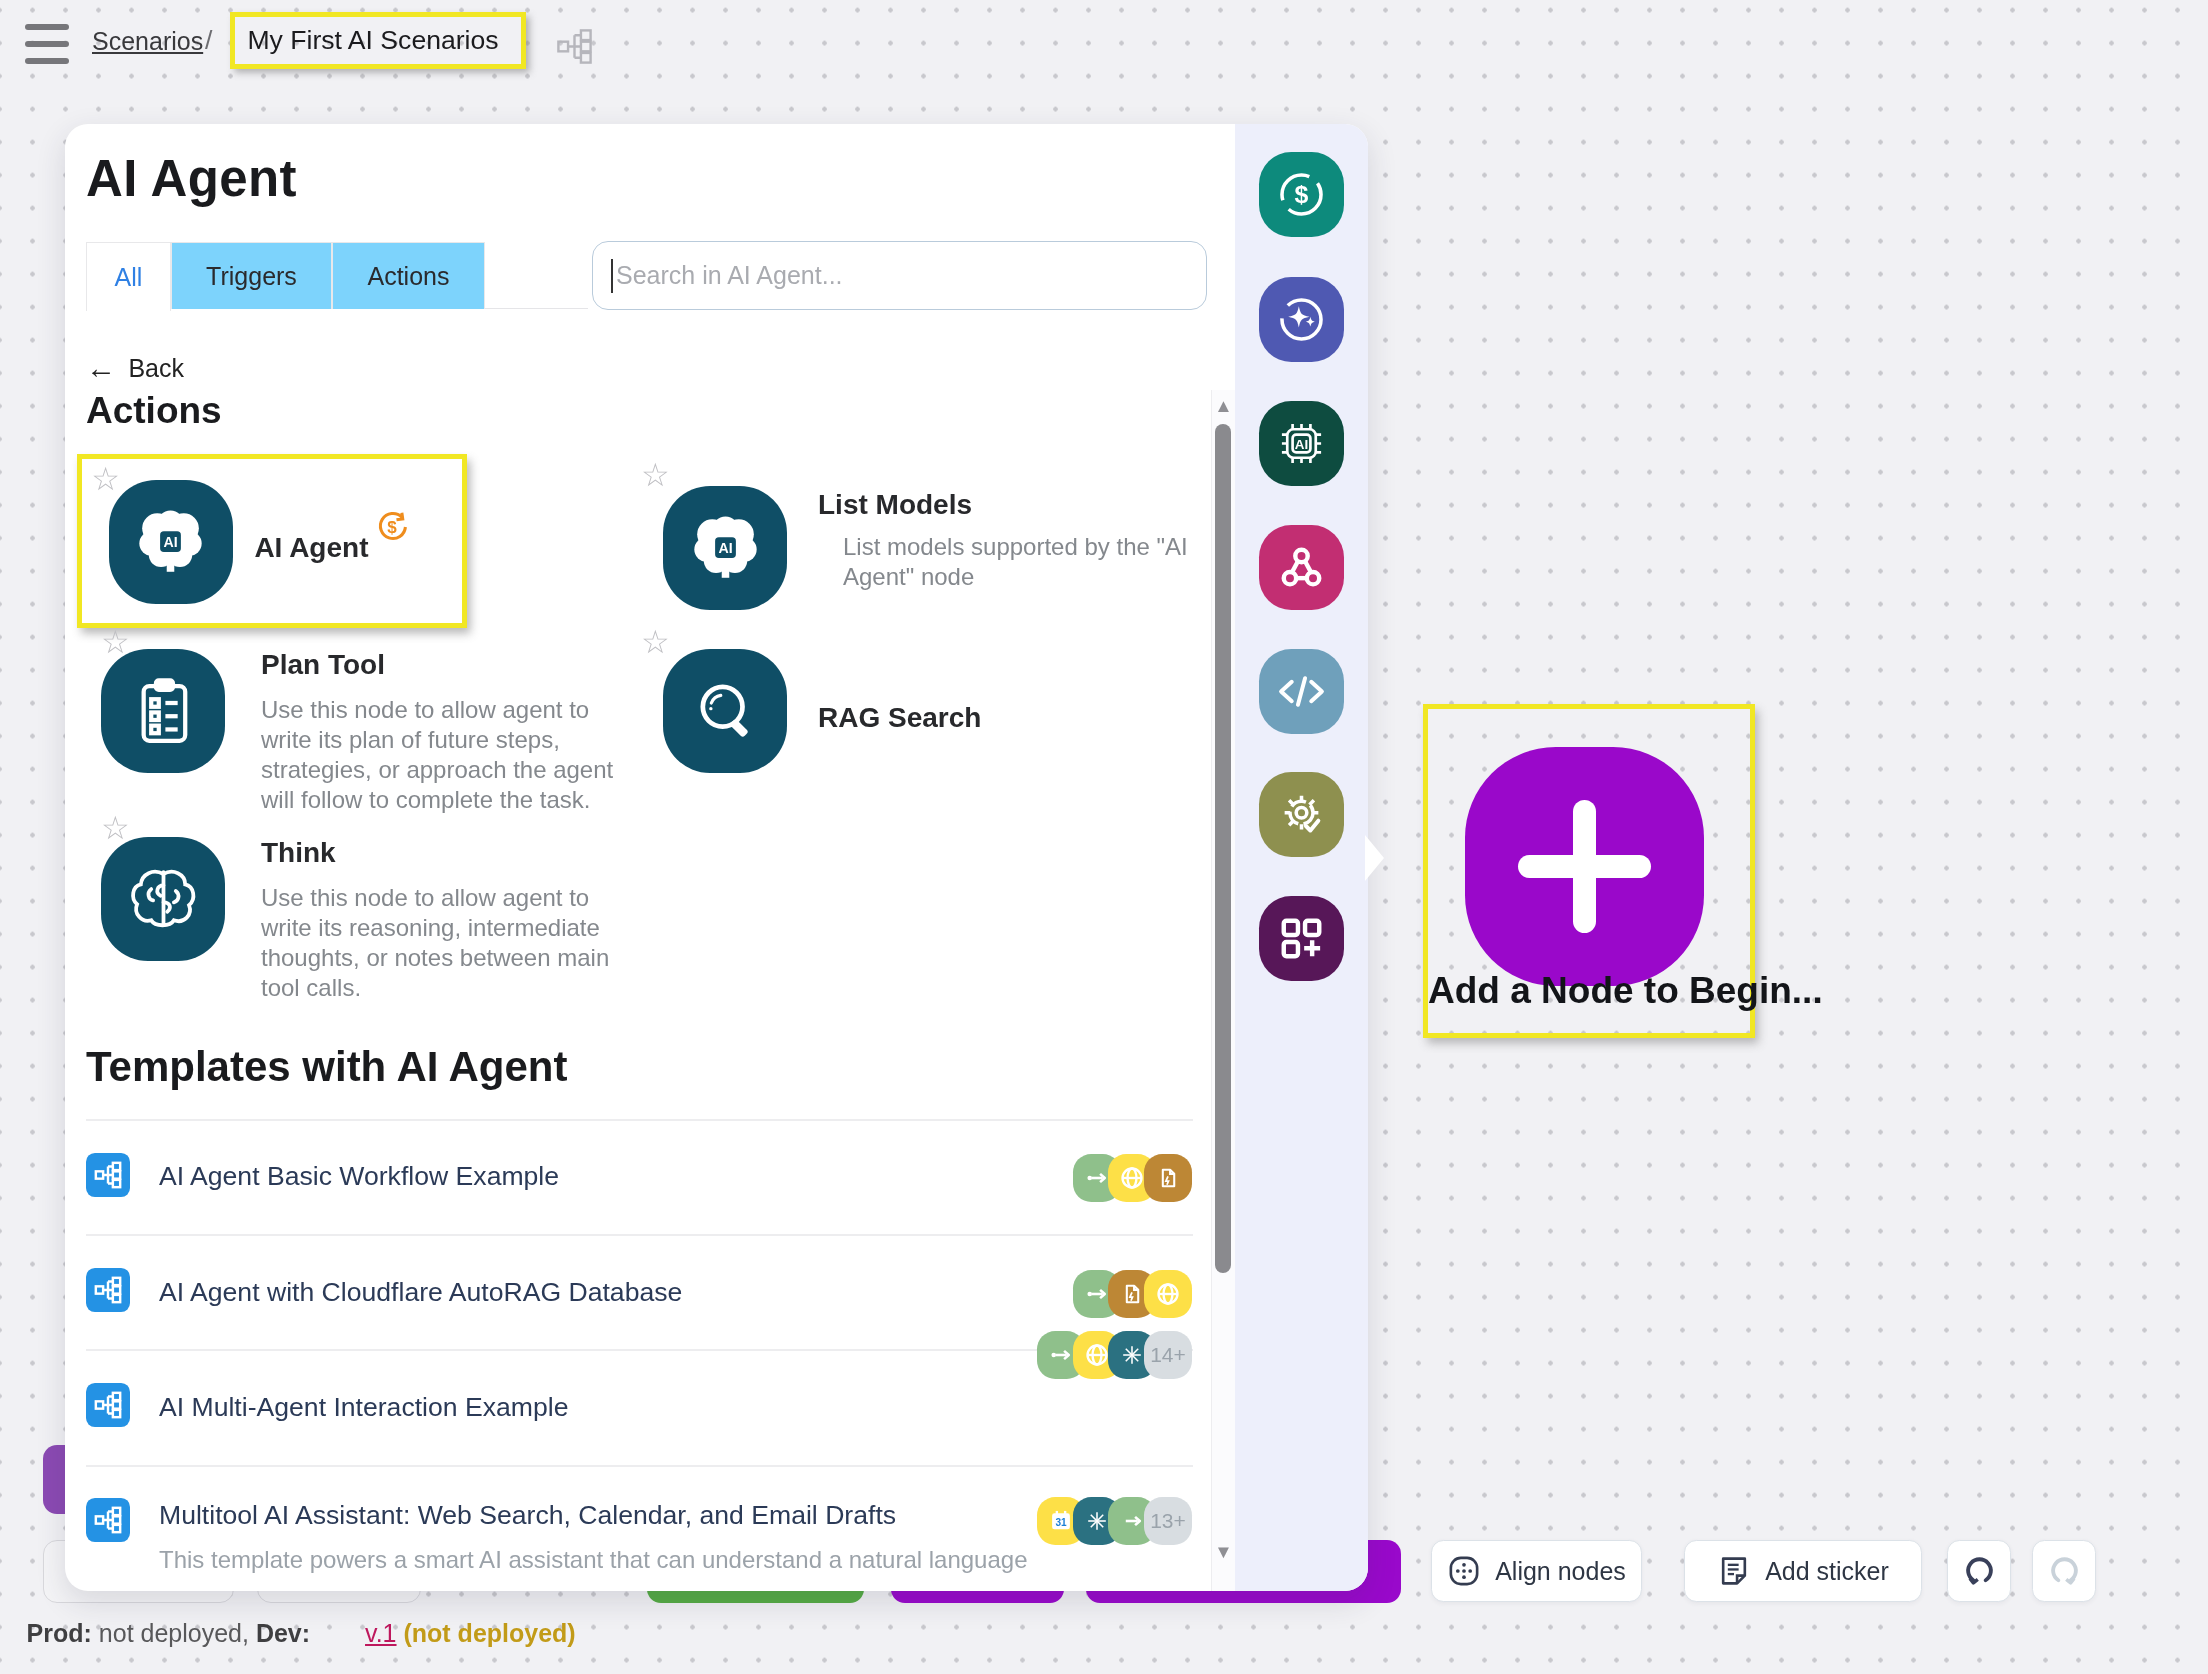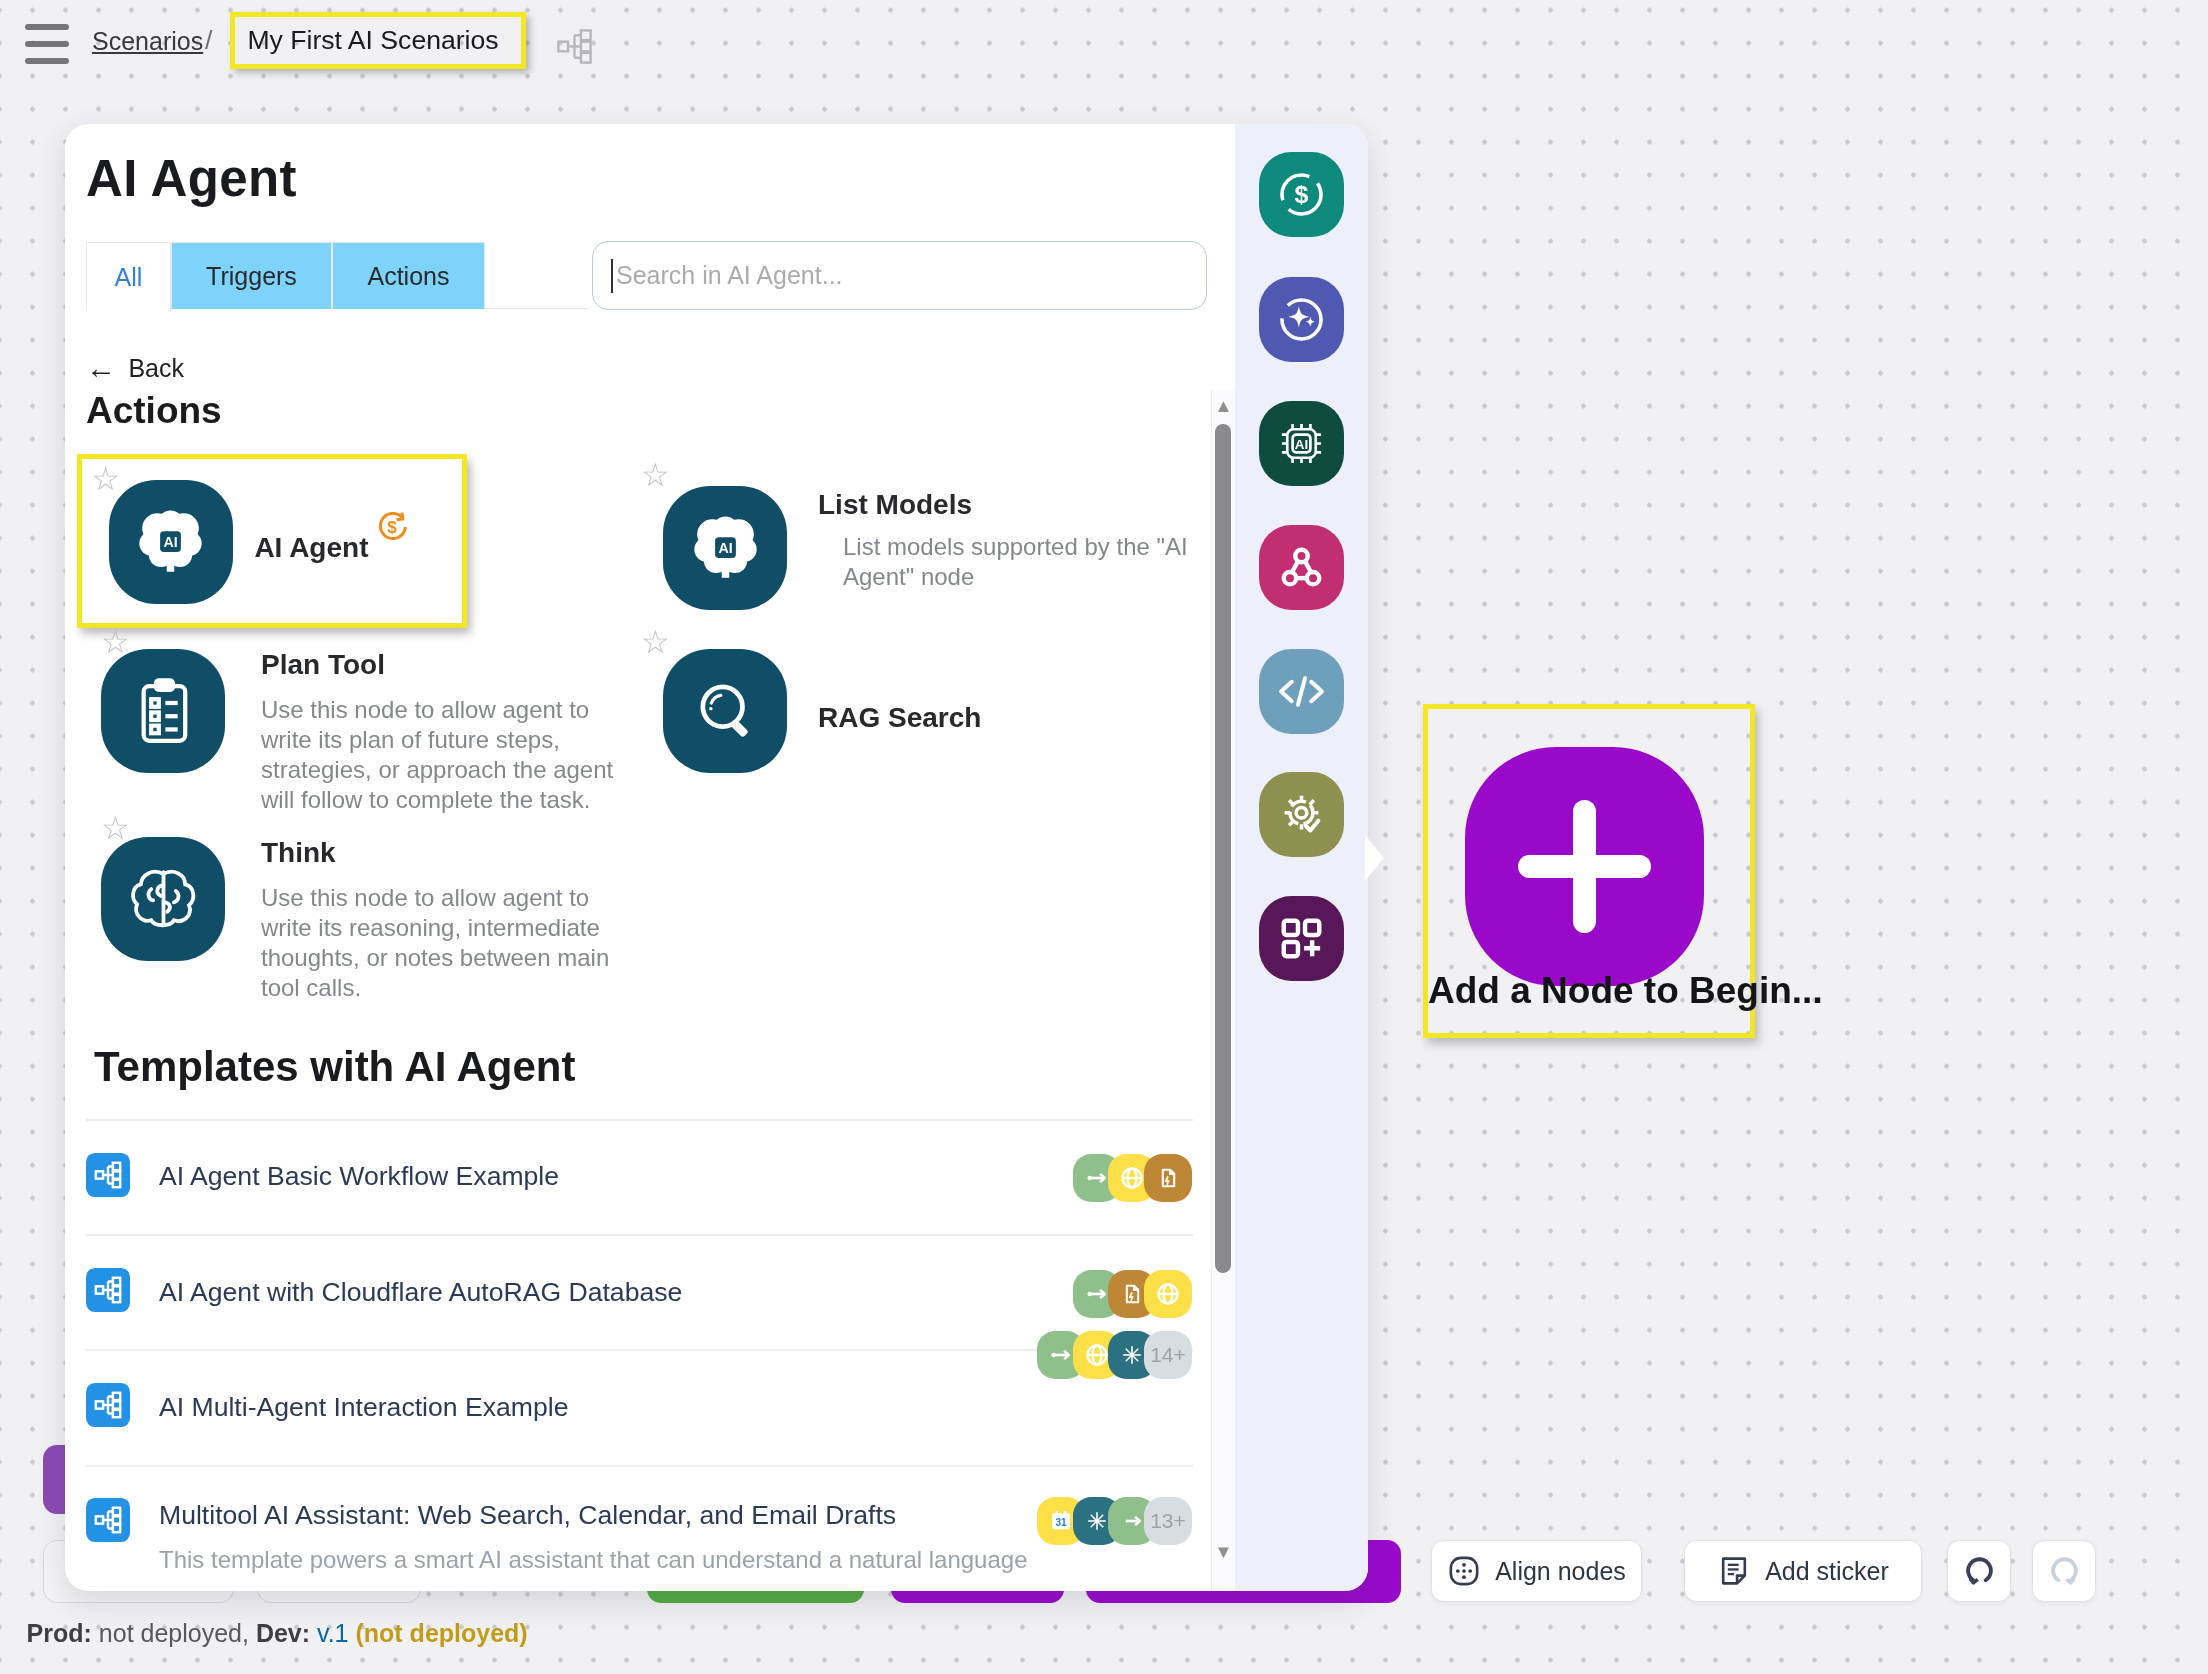--- a/index.html
+++ b/index.html
@@ -47,21 +47,21 @@
 
   
   .star { font-size:32px; color:#bfbfc3; line-height:1; }
   .node-ic { width:124px; height:124px; background:#0f4e66; }
   .card-title { font-size:28px; font-weight:700; color:#28292c; white-space:nowrap; }
   .card-desc { font-size:24px; line-height:30px; color:#84888d; }
   .hl-card { left:12.4px; top:330px; width:390px; height:174px; background:#fff; border:5.3px solid #f1e723;
              box-shadow:4.4px 6.2px 8.9px rgba(95,95,95,.45); }
 
   
-  .tpl-head { left:21px; top:919px; font-size:42px; font-weight:700;margin-left:8px; }
+  .tpl-head { left:21px; top:919px; font-size:42px; font-weight:700; }
   .divider { left:21px; height:1.8px; width:1107px; background:#ededef; }
   .tpl-ic { width:44px; height:44px; background:#2492e4; border-radius:8.9px; display:flex; align-items:center; justify-content:center; }
   .tpl-link { font-size:26.6px; font-weight:500; color:#2b3a57; white-space:nowrap; cursor:pointer; }
   .tpl-desc { font-size:24px; color:#9ba2a9; white-space:nowrap; overflow:hidden; width:940px; }
   .badges { display:flex; }
   .badge { width:48px; height:48px; border-radius:38%; display:flex; align-items:center; justify-content:center; }
   .badge + .badge { margin-left:-12.4px; }
   .b-green { background:#8fc08b; } .b-blue { background:#fde047; } .b-gold { background:#bd8735; }
   .b-teal { background:#2b7181; } .b-gray { background:#d8dde1; color:#9aa3ab; font-size:21px; }
 
@@ -94,21 +94,21 @@
   
   .ghost { top:1540px; height:63px; border-radius:14px; z-index:5; }
   .ghost.white { background:#f4f4f6; border:1.8px solid #d8d8dc; }
   .ghost.green { background:#55ac44; }
   .ghost.purple { background:#9909cb; }
   .purple-blob { left:43px; top:1445px; width:62px; height:69px; border-radius:14px; background:#8b4ab3; z-index:5; }
 
   
   .statusbar { left:26.6px; top:1619px; font-size:25px; color:#58585a; z-index:6; }
   .statusbar b { color:#3f3f41; }
-  .statusbar .ver { color:#0369a1; cursor:pointer; }
+  .statusbar .ver { color:#be185d; text-decoration:underline; cursor:pointer;margin-left:48px; }
   .statusbar .warn { color:#c29b18; font-weight:700; }
 
   svg { display:block; }
 </style>
 </head>
 <body>
 
 <div class="abs hamburger">
     <i></i>
     <i></i>

